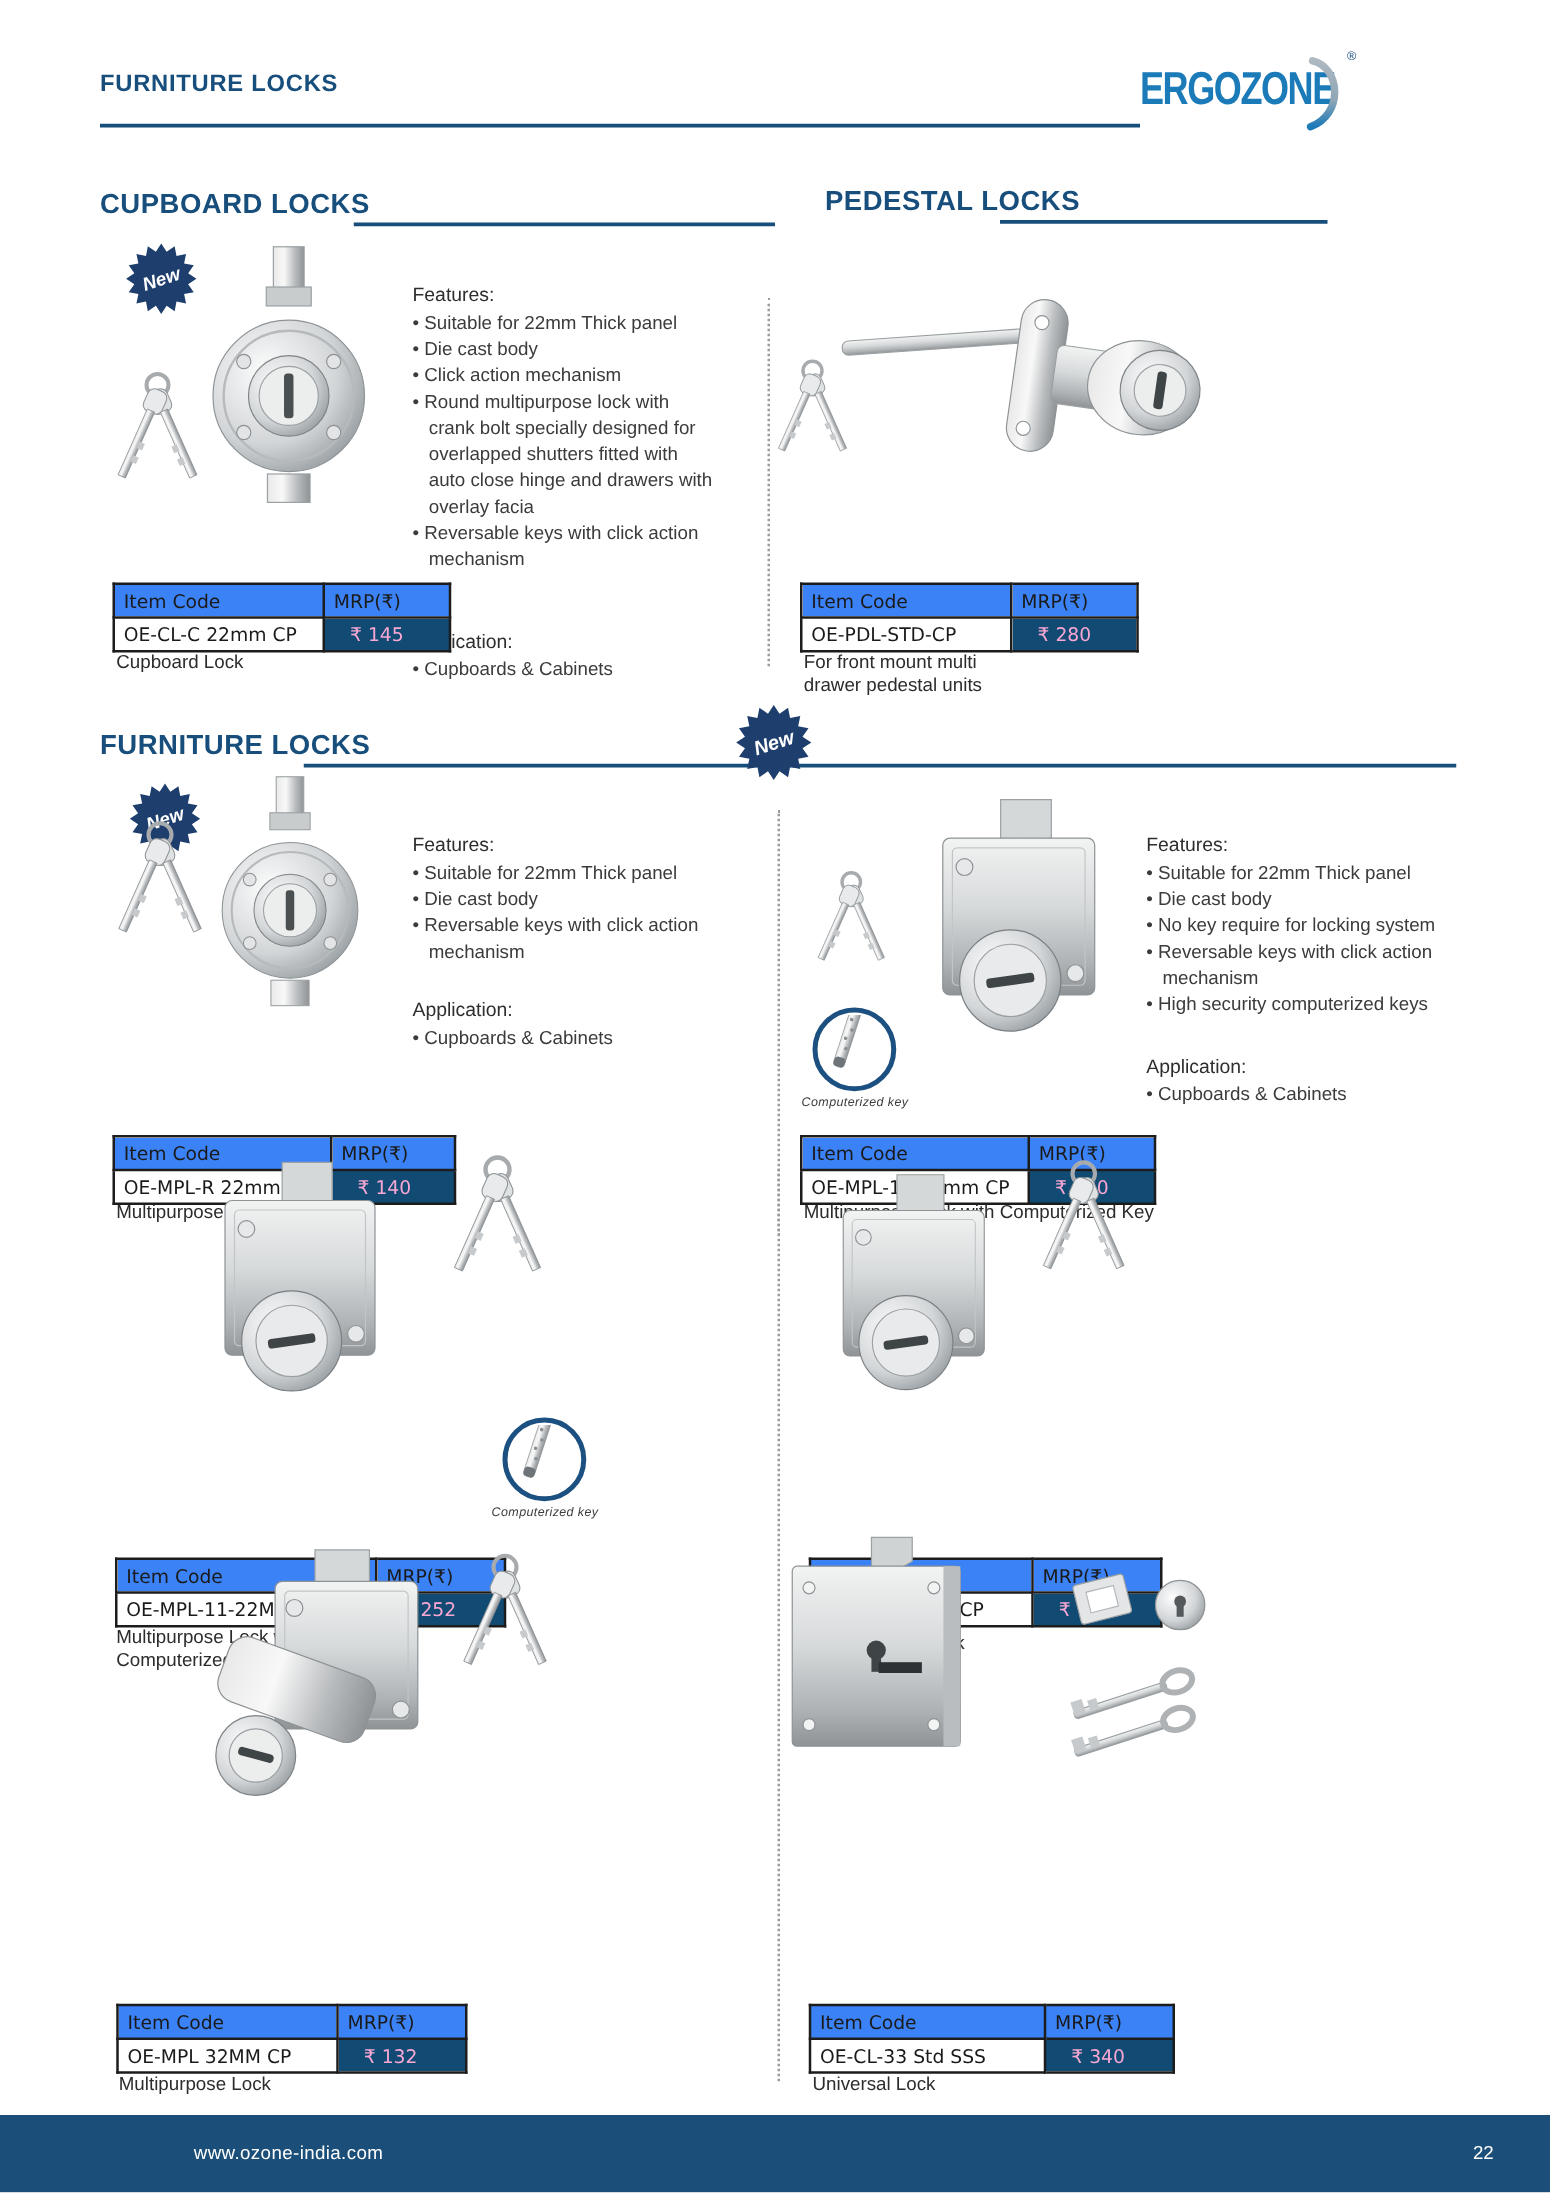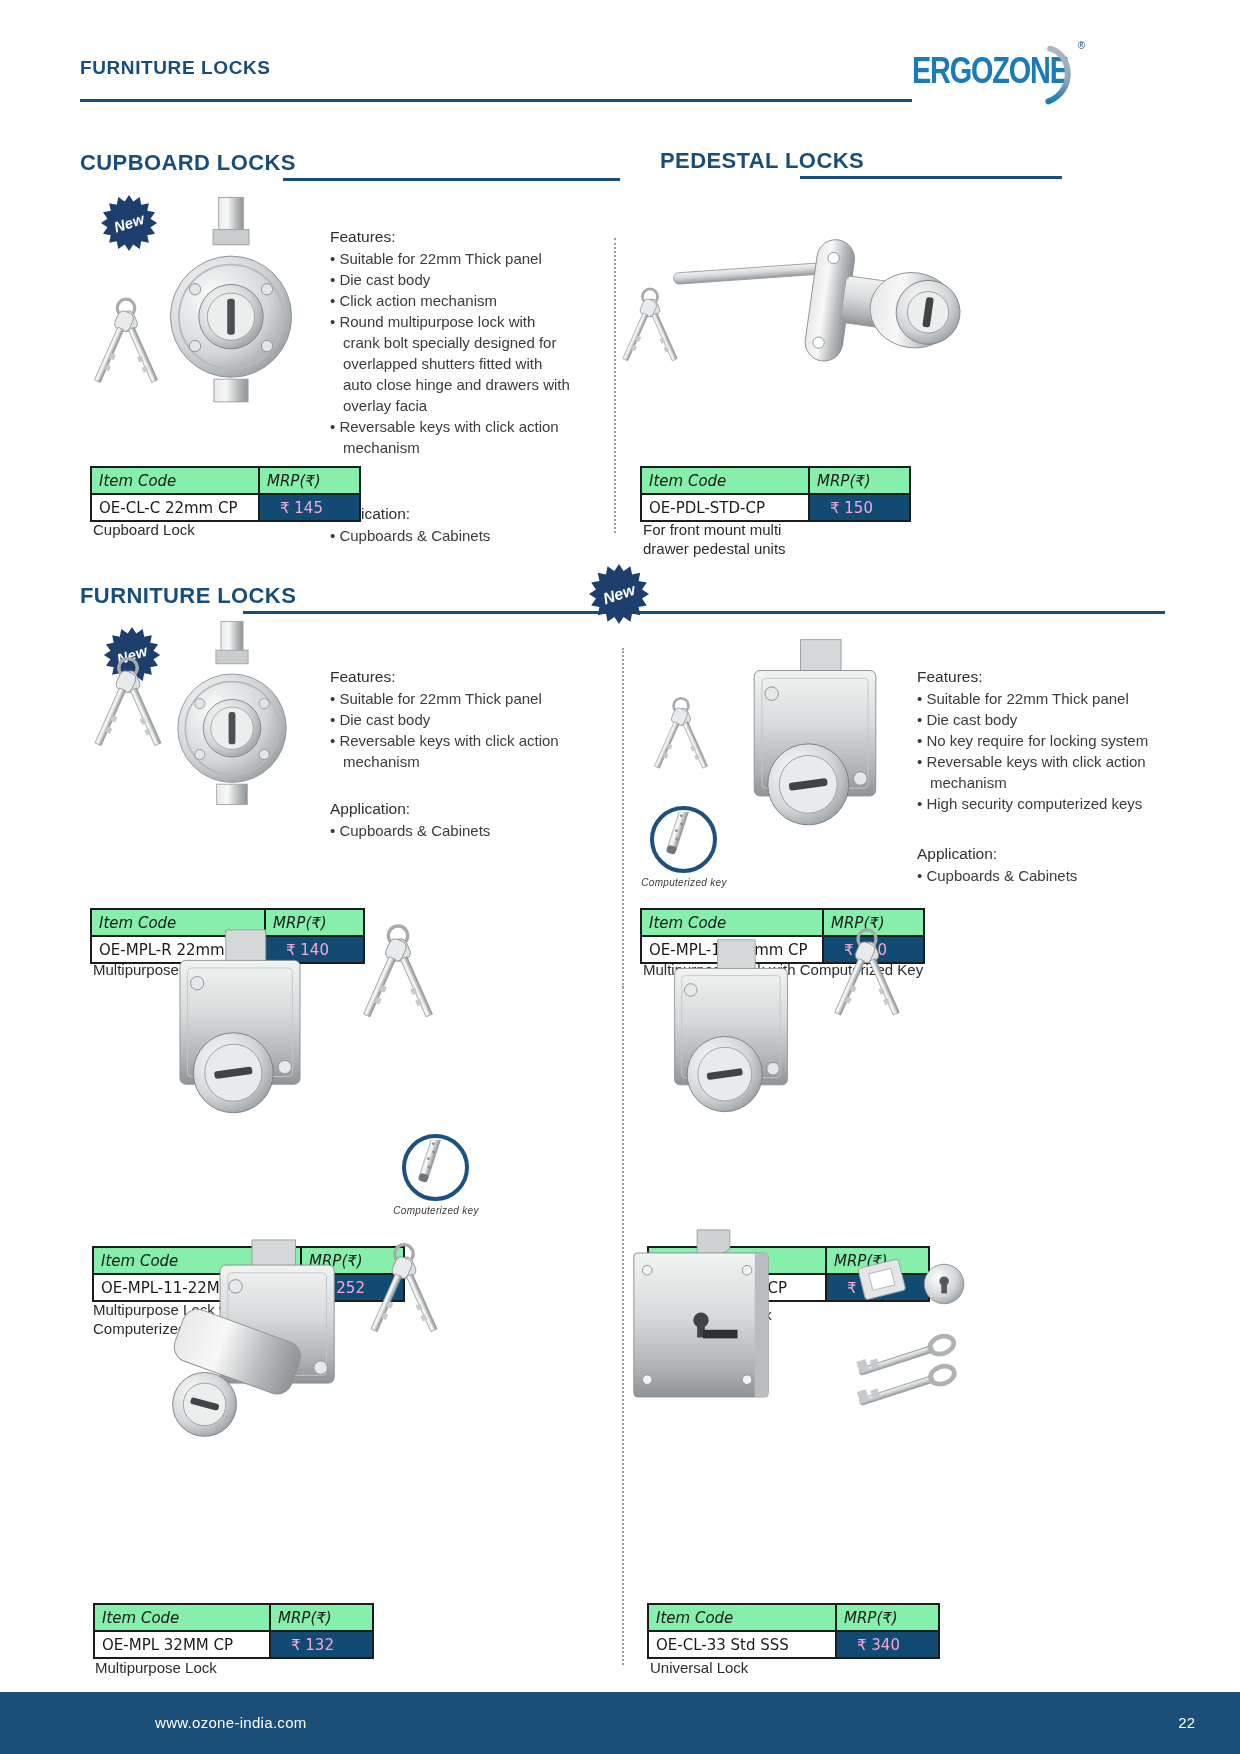--- a/index.html
+++ b/index.html
@@ -27,21 +27,21 @@
   .feat-title{font-size:15.5px;color:#2e2e2e;margin-bottom:2px;}
   .bullets{list-style:none;margin:2px 0 0 0;padding:0;font-size:15px;line-height:21px;color:#3b3b3b;}
   .bullets li{padding-left:13px;text-indent:-13px;}
   .bullets li::before{content:"\2022\00a0";color:#3b3b3b;}
 
   
   .price-table{border-collapse:collapse;font-size:15px;table-layout:fixed;
                font-family:"DejaVu Sans","Liberation Sans",sans-serif;}
   .price-table th,.price-table td{border:2px solid #1c1c1c;padding:1px 7px;height:23px;
                text-align:left;font-weight:normal;overflow:hidden;white-space:nowrap;}
-  .price-table th{background:#86efac;color:#1a1a1a;font-style:italic;}
+  .price-table th{background:#3b82f6;color:#1a1a1a;}
   .price-table td{background:#ffffff;color:#1a1a1a;}
   .price-table td.mrp{background:#114a73;color:#f9a8d4;padding-left:20px;}
   .price-table th:first-child,.price-table td:first-child{width:var(--c1);}
   .price-table th:last-child,.price-table td:last-child{width:var(--c2);}
 
   .caption{font-size:15px;color:#2c2c2c;line-height:19px;}
 
   
   .key-circle{border:4px solid #1b5080;border-radius:50%;background:#fff;
               display:flex;align-items:center;justify-content:center;box-sizing:border-box;}
@@ -275,21 +275,21 @@
     </svg>
 
   <table class="abs price-table" style="left:640px;top:466px;--c1:152px;--c2:72px">
       <tbody>
     <tr>
           <th>Item Code</th>
         <th>MRP(₹)</th>
         </tr>
     <tr>
           <td>OE-PDL-STD-CP</td>
-        <td class="mrp">₹ 150</td>
+        <td class="mrp">₹ 280</td>
         </tr>
   </tbody>
     </table>
   <div class="abs caption" style="left:643px;top:520px;width:180px">For front mount multi drawer pedestal units</div>
 
   <div class="abs sec-heading" style="left:80px;top:583px">FURNITURE LOCKS</div>
   <div class="abs sec-underline" style="left:243px;top:611px;width:922px"></div>
 
   <svg class="abs" style="left:103px;top:626px" width="58" height="58">
       <use href="#sym-new"></use>

